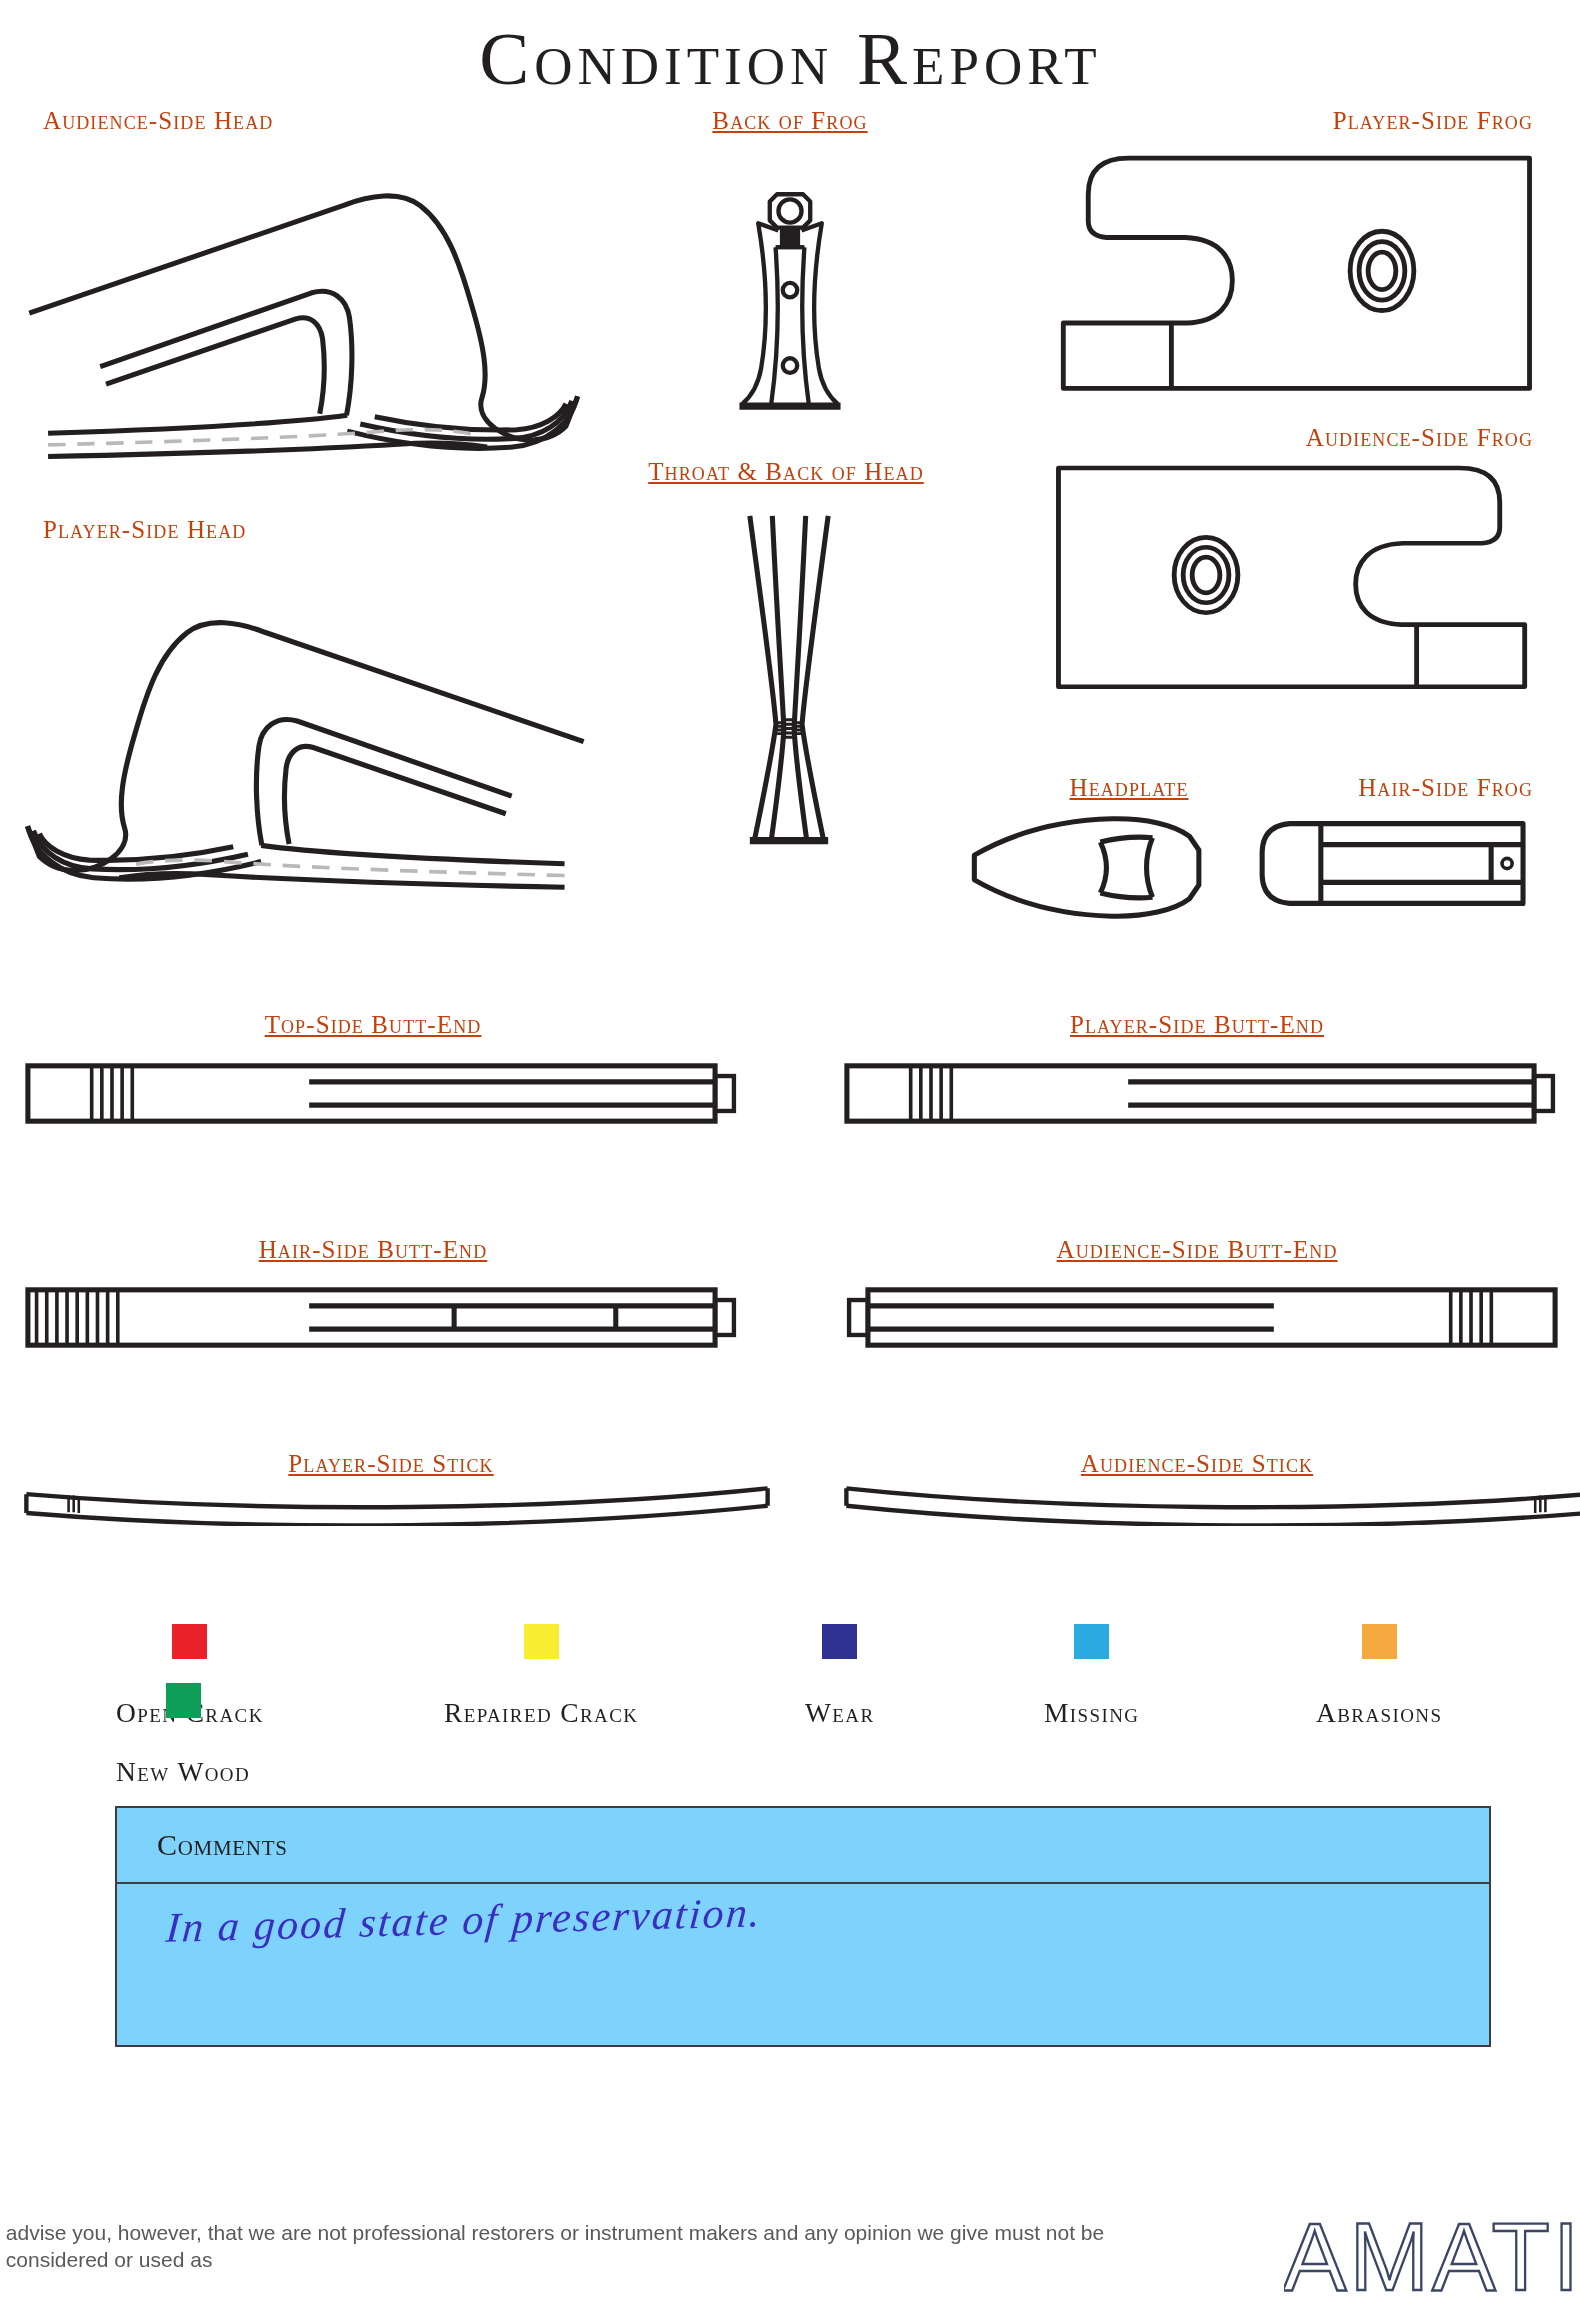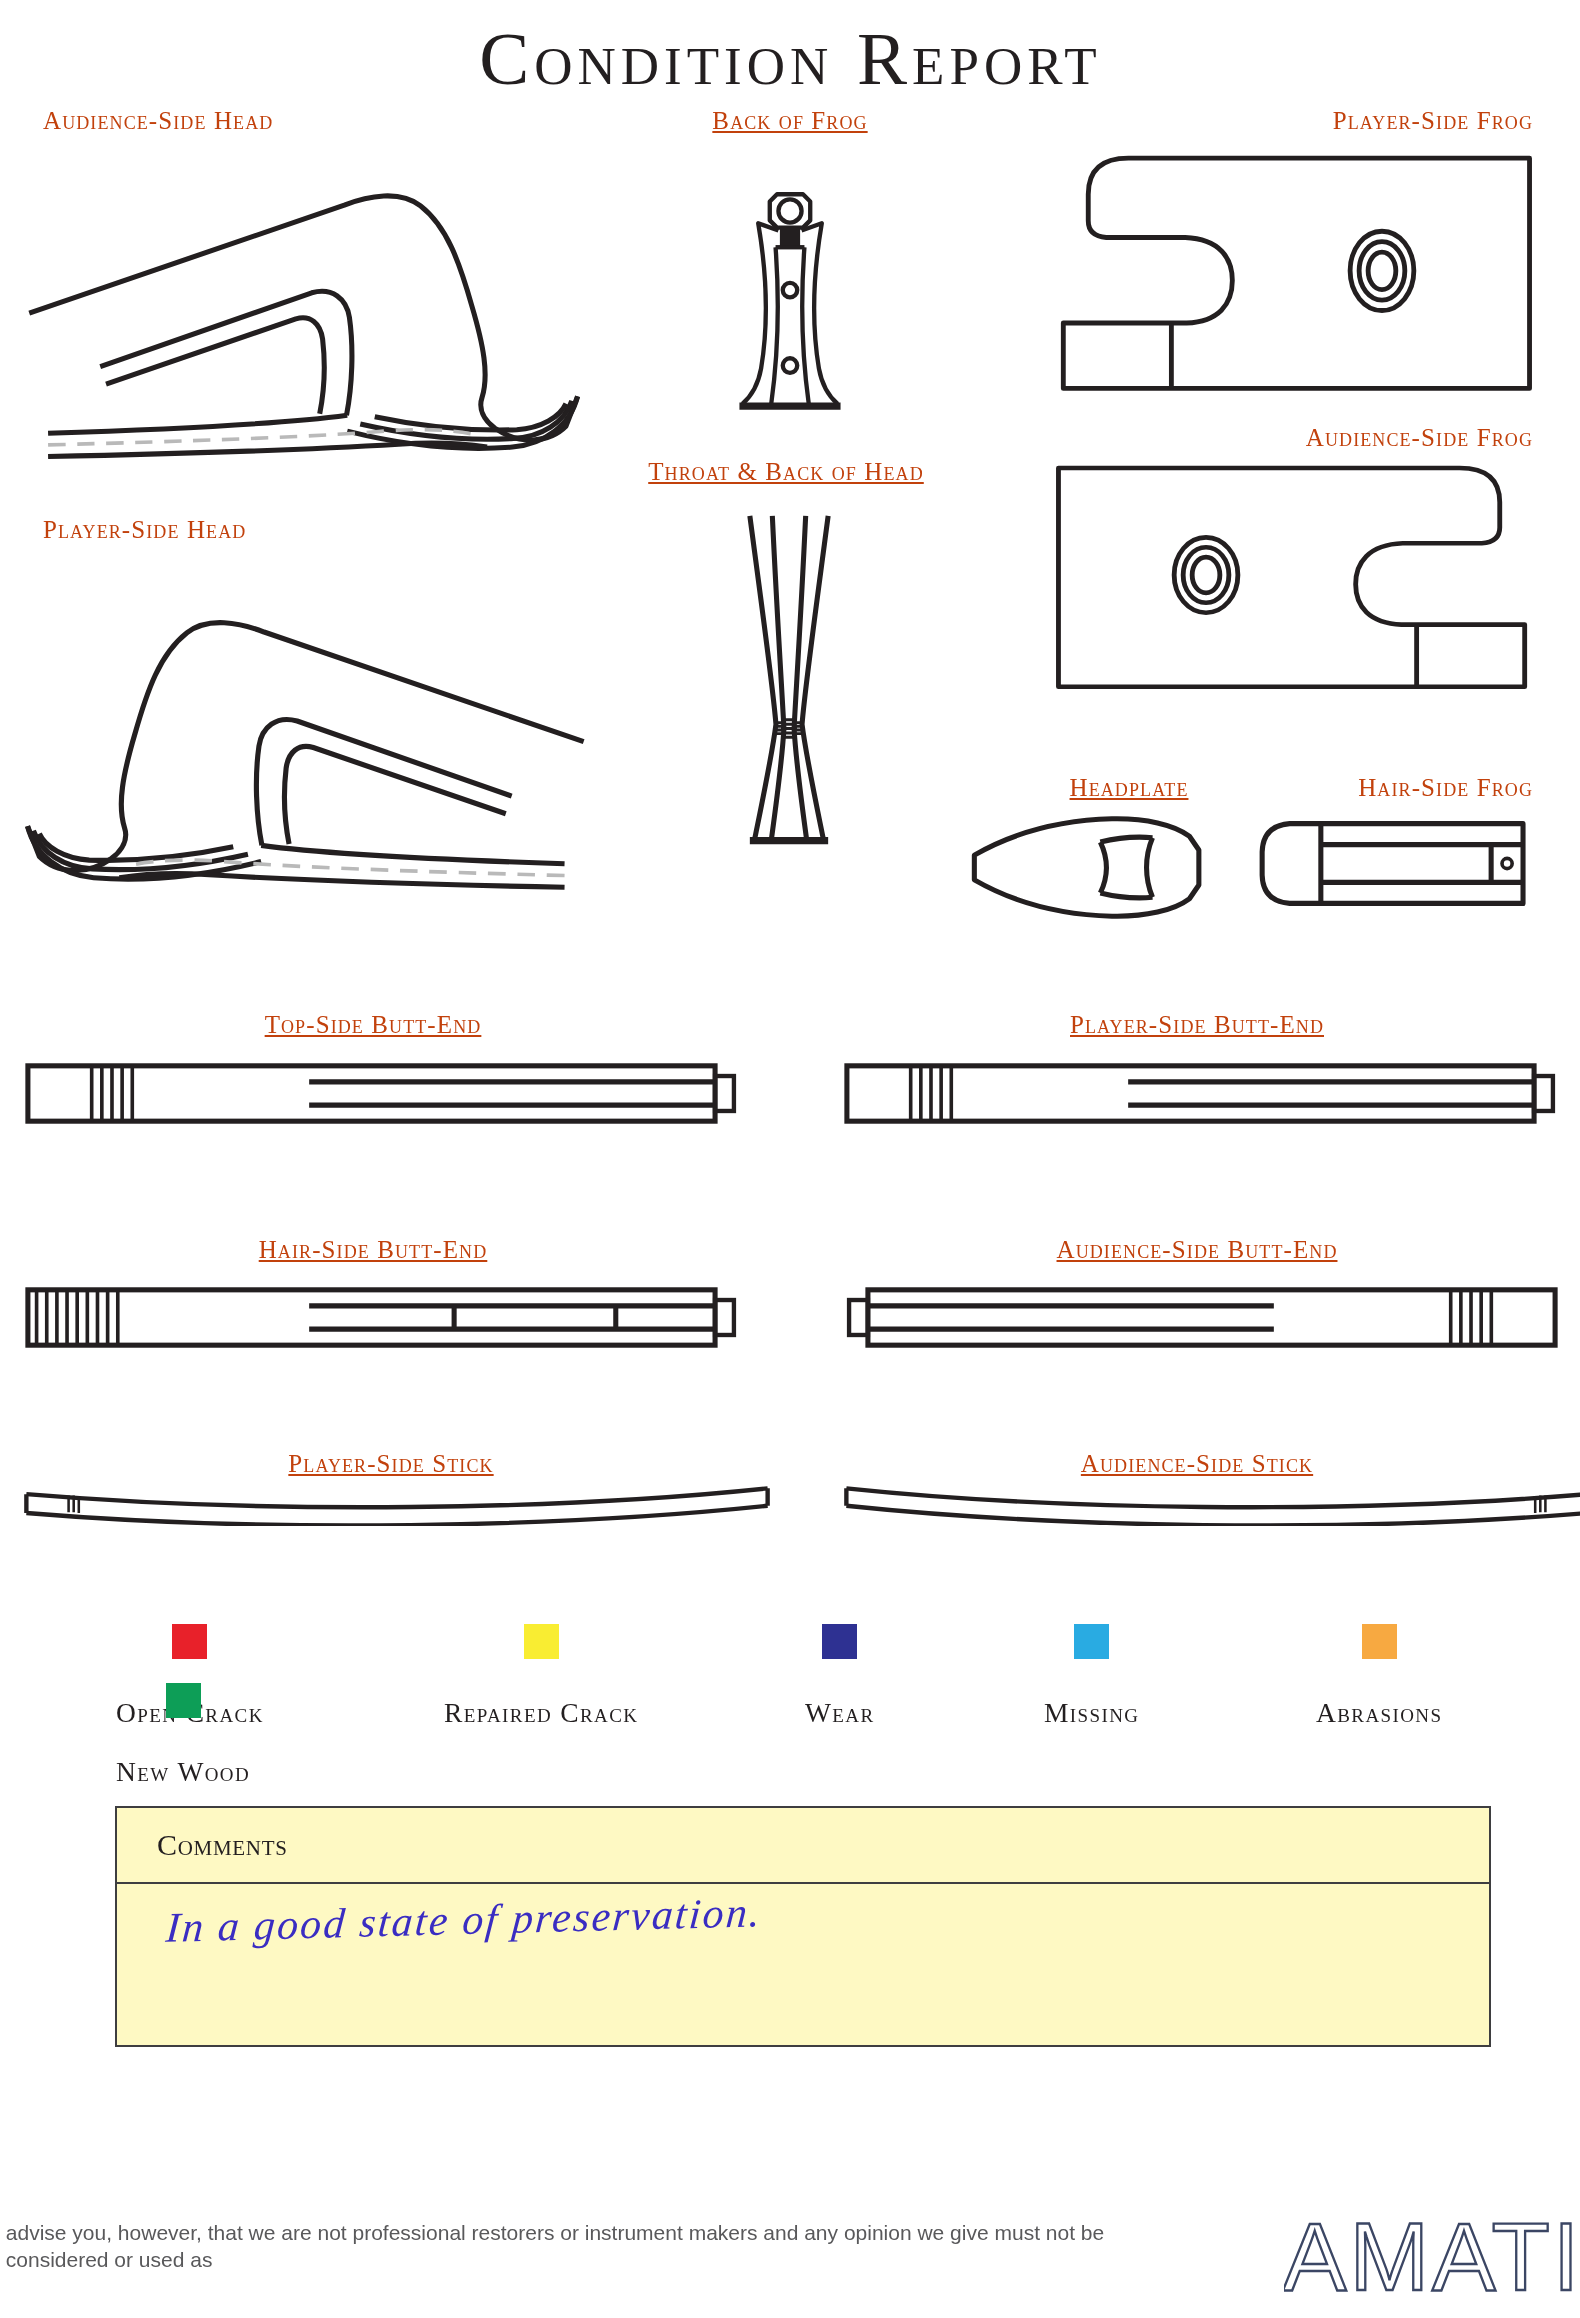--- a/index.html
+++ b/index.html
@@ -8,21 +8,21 @@
   .abs{position:absolute;}
   .title{position:absolute;top:16px;left:0;width:100%;text-align:center;
          font-variant:small-caps;font-size:75px;letter-spacing:5px;color:#231f20;}
   .dlabel{position:absolute;font-variant:small-caps;font-size:25px;letter-spacing:1.1px;
           color:#c2410c;white-space:nowrap;}
   .ctr{transform:translateX(-50%);text-decoration:underline;}
   .legend-item{position:absolute;display:flex;align-items:center;gap:36px;flex-direction:column;}
   .swatch{width:35px;height:35px;flex:0 0 auto;}
   .legend-label{font-variant:small-caps;font-size:27.5px;letter-spacing:1.4px;color:#231f20;line-height:35px;}
   .comments-box{position:absolute;left:115px;top:1806px;width:1376px;height:241px;
-                border:2.9px solid #3e3e40;box-sizing:border-box;background:#fef9c3;}
+                border:2.9px solid #3e3e40;box-sizing:border-box;background:#7dd3fc;}
   .comments-header{height:74px;border-bottom:2.9px solid #3e3e40;display:flex;align-items:center;
                    padding-left:40px;font-variant:small-caps;font-size:30px;letter-spacing:0.7px;}
   .handwriting{position:absolute;left:49px;top:88px;font-family:"Liberation Serif",serif;
                font-style:italic;font-size:42px;color:#3a2dc2;letter-spacing:2.2px;
                transform:rotate(-1.5deg) skewX(-6deg);white-space:nowrap;}
   .footer{position:absolute;left:5.8px;top:2219px;width:1138px;
           font-family:"Liberation Sans",sans-serif;font-size:21px;line-height:27px;color:#59595b;}
   svg{display:block;}
 </style>
 </head>

